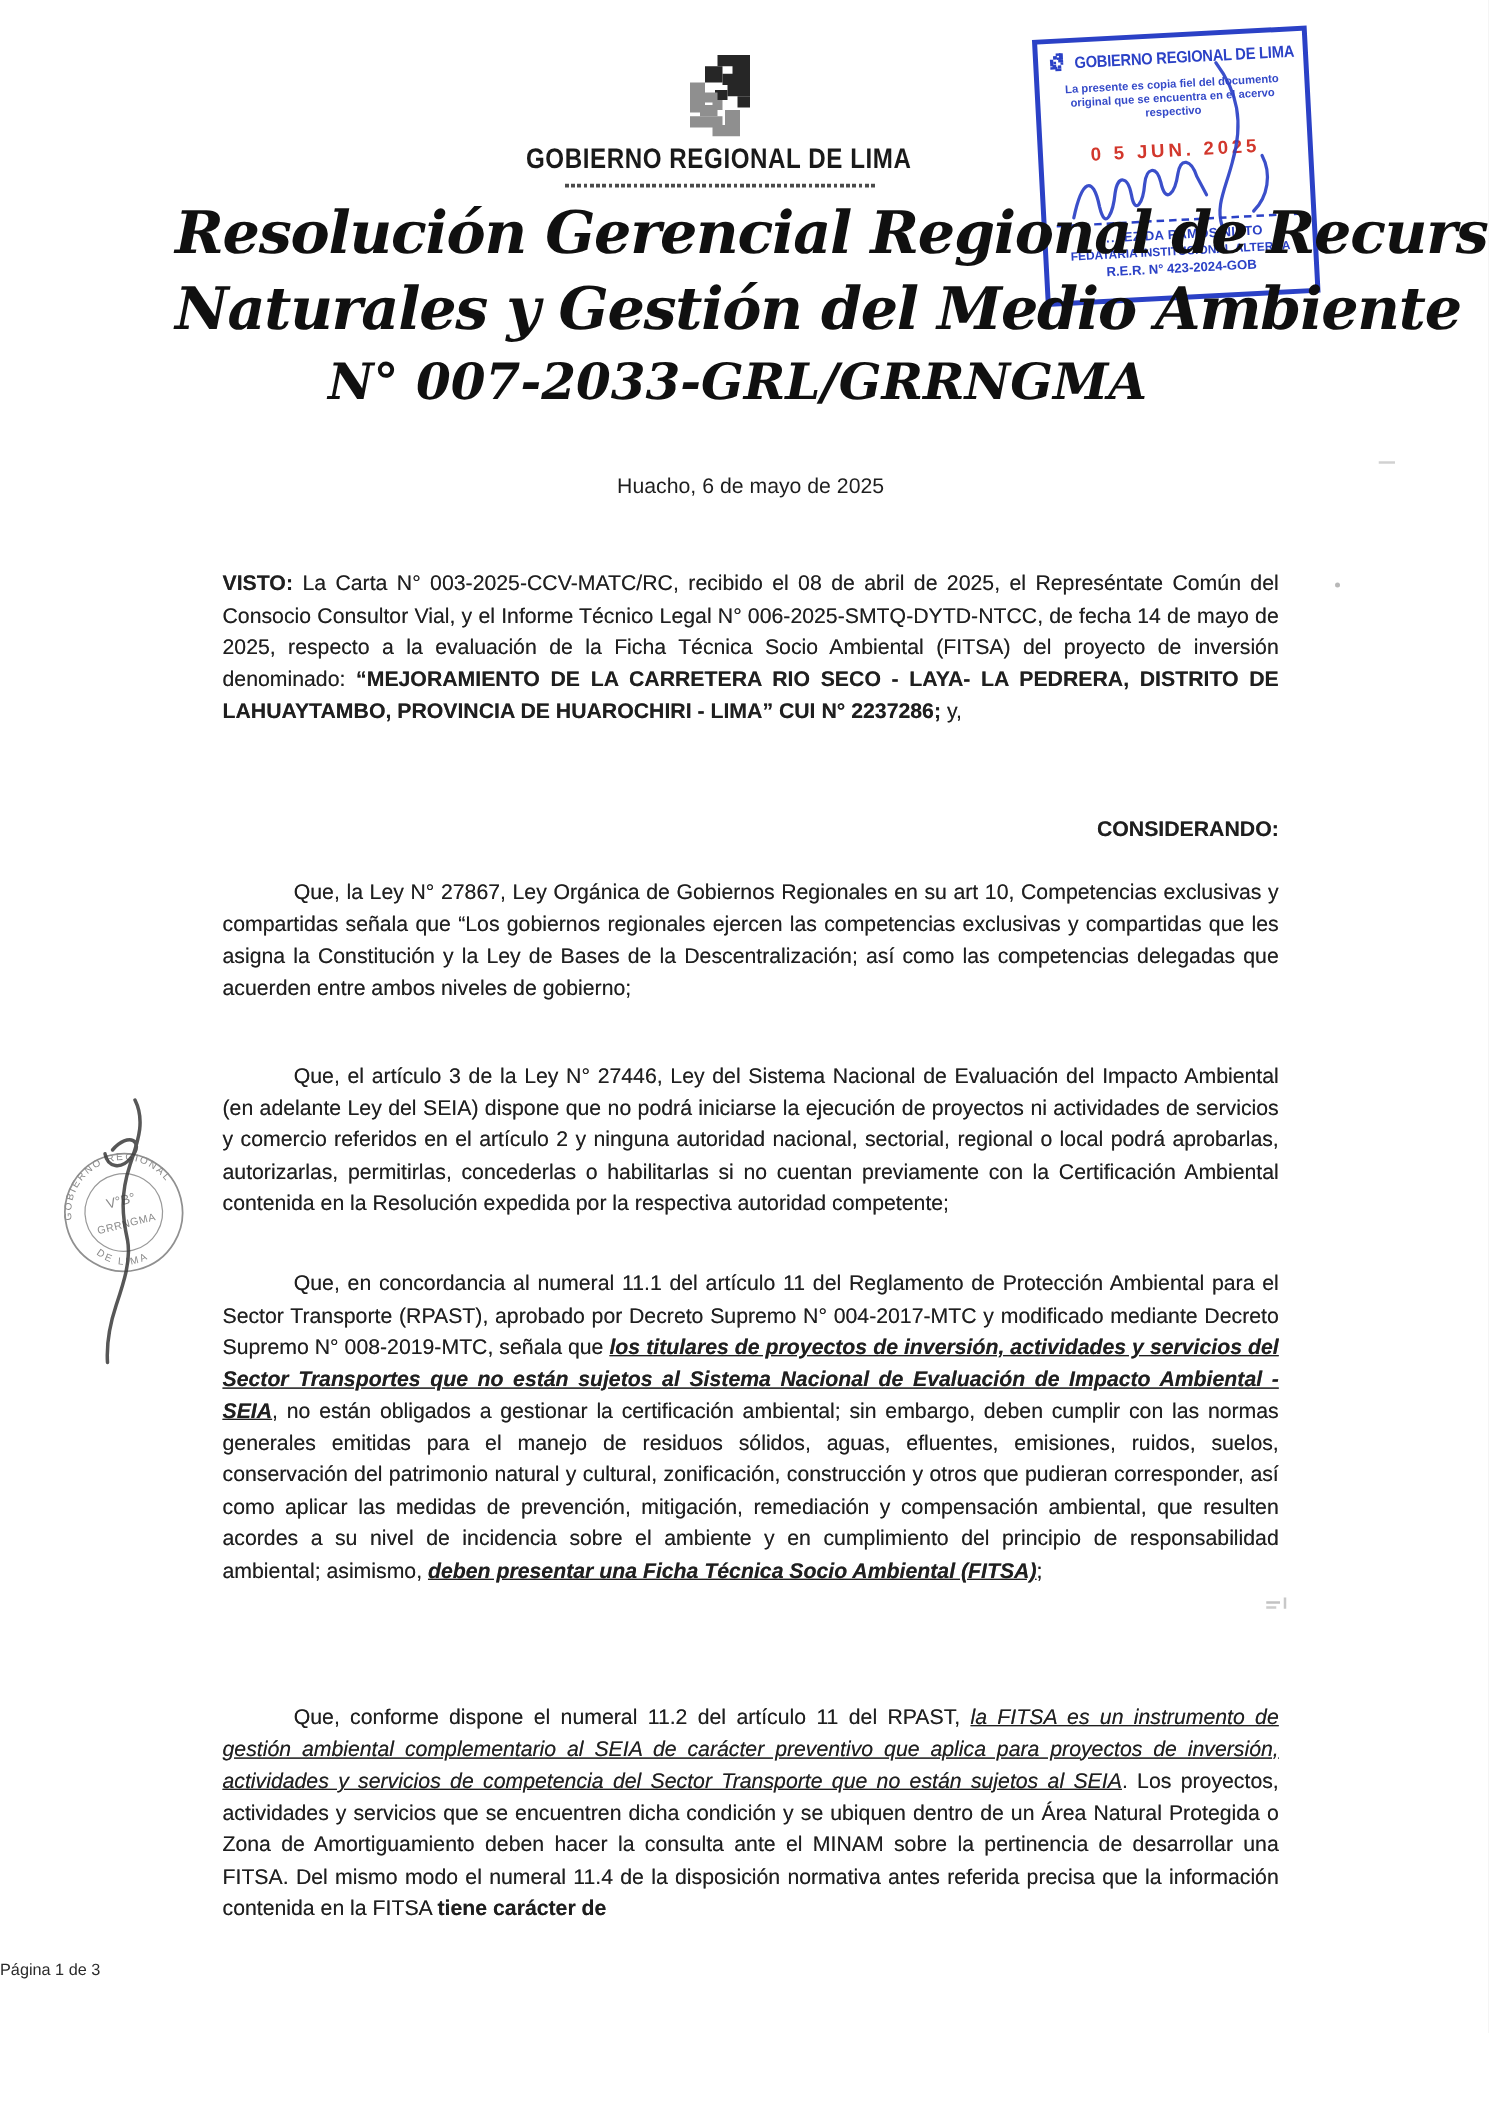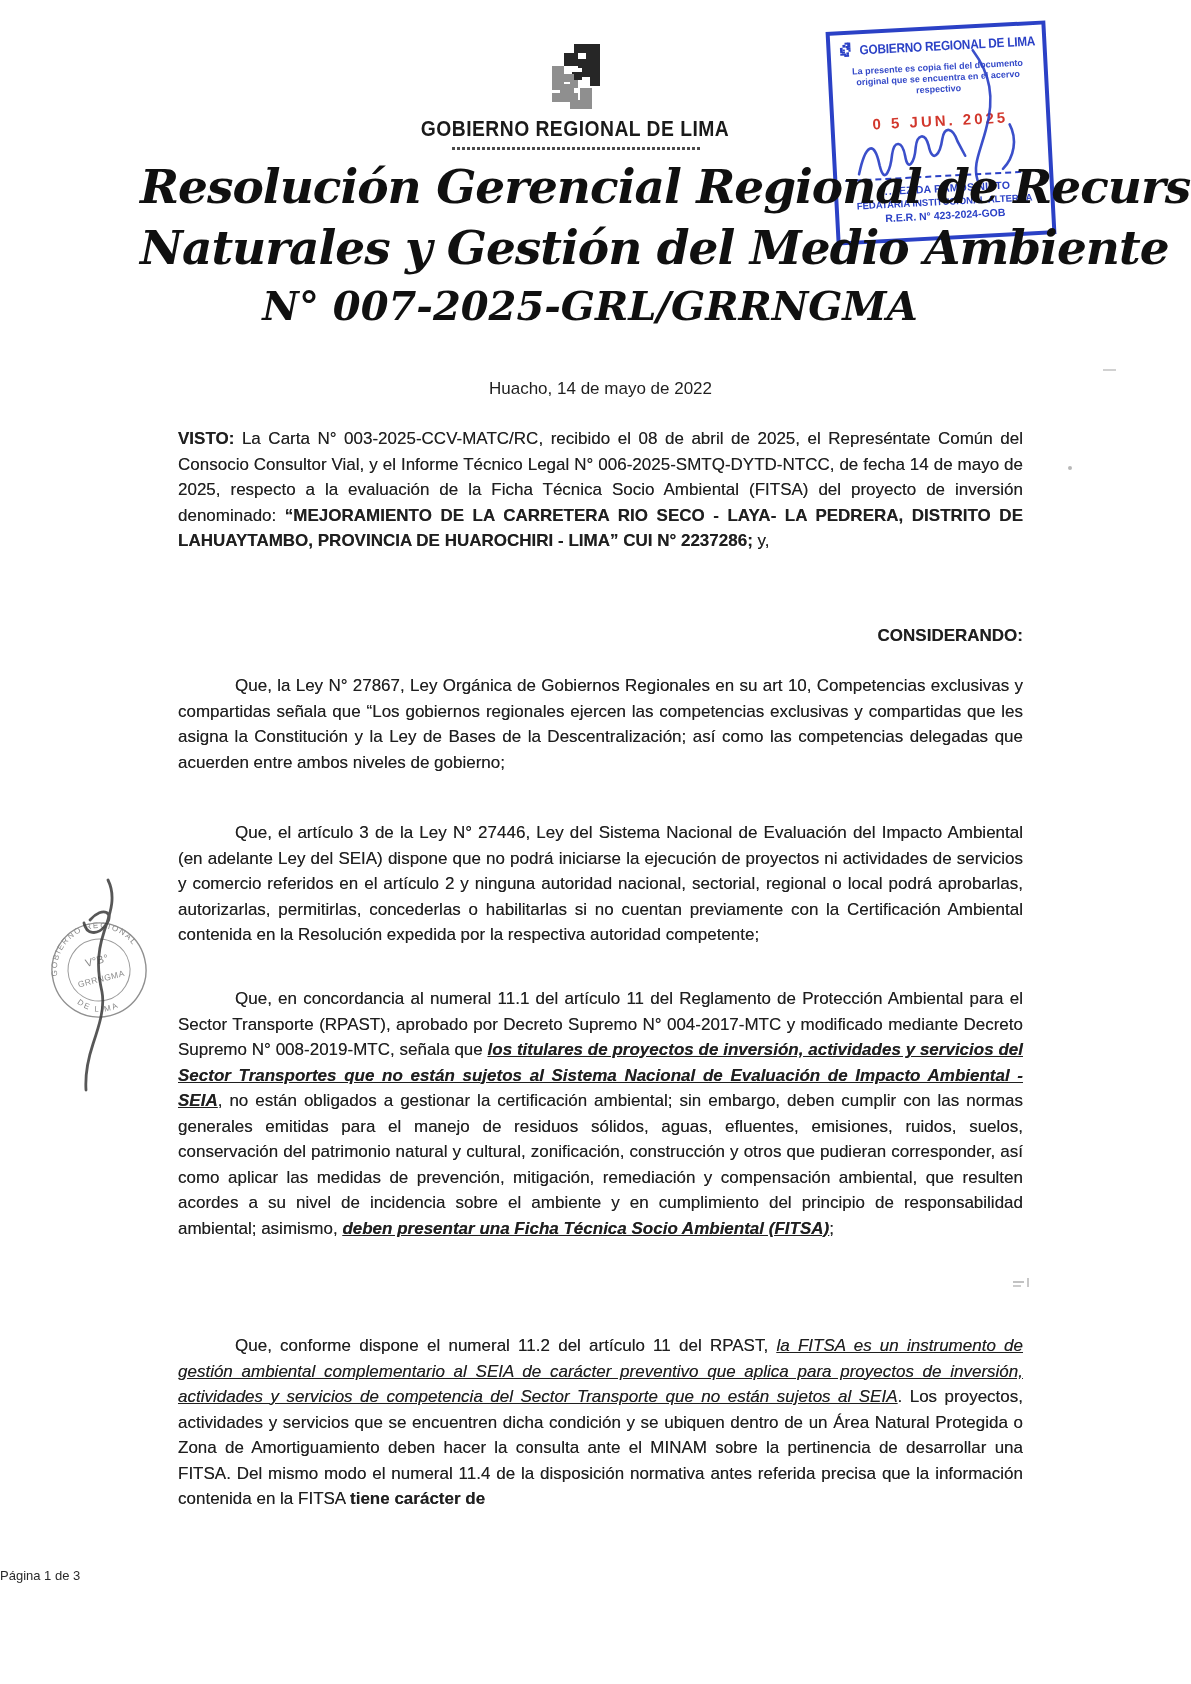--- a/index.html
+++ b/index.html
@@ -29,20 +29,21 @@
   .title-l3{font-size:40px;line-height:56px;letter-spacing:0px;white-space:nowrap;}
   .dateline{
     position:absolute;left:178px;top:379px;width:845px;text-align:center;
     font-size:17px;color:#1e1e1e;
   }
   
   .para{
     position:absolute;left:178px;width:845px;
     font-size:17px;line-height:25.5px;text-align:justify;color:#1f1f1f;
     text-shadow:0 0 .3px rgba(0,0,0,.55);
+    margin-top:28px;
   }
   .indent{text-indent:57px;}
   .b{font-weight:bold;}
   .i{font-style:italic;}
   .u{text-decoration:underline;}
   .heading{font-weight:bold;text-align:right;}
   .footer{
     position:absolute;left:0;top:1568px;width:100%;text-align:left;
     font-size:13px;color:#2a2a2a;
   }
@@ -102,21 +103,21 @@
       <rect x="34" y="36" width="8" height="8"></rect>
     </g>
   </svg>
 
   <div class="org-name">GOBIERNO REGIONAL DE LIMA</div>
   <div class="org-underline"></div>
 
   <div class="title-block">
     <div class="title-l1">Resolución Gerencial Regional de Recursos</div>
     <div class="title-l2">Naturales y Gestión del Medio Ambiente</div>
-    <div class="title-l3">N° 007-2025-GRL/GRRNGMA</div>
+    <div class="title-l3">N° 007-2033-GRL/GRRNGMA</div>
   </div>
 
   <div class="copy-stamp">
     <div class="cs-head">
       <svg width="24" height="22" viewBox="0 0 80 74" aria-hidden="true">
         <g fill="#2b41c6">
           <rect x="38" y="0" width="18" height="9"></rect>
             <rect x="50" y="0" width="14" height="24"></rect>
           <rect x="28" y="9" width="14" height="13"></rect>
             <rect x="42" y="15" width="12" height="9"></rect>
@@ -140,21 +141,21 @@
     <div class="cs-rer">R.E.R. N° 423-2024-GOB</div>
     <svg class="cs-sign" viewBox="0 0 212 206" aria-hidden="true">
       <g fill="none" stroke="#2b41c6" stroke-width="2.6" stroke-linecap="round" opacity="0.92">
         <path d="M22,140 c8,-30 17,-34 21,-8 c4,22 11,3 13,-10 c3,-15 11,-13 13,2 c2,17 9,7 11,-8 c2,-13 10,-15 13,-1 c3,19 11,9 14,-6 c3,-13 11,-11 15,3 l7,15"></path>
         <path d="M142,22 c16,24 20,48 9,80 c-7,22 -15,34 -11,50"></path>
         <path d="M175,98 c7,15 3,33 -9,44"></path>
       </g>
     </svg>
   </div>
 
-  <div class="dateline">Huacho, 14 de mayo de 2022</div>
+  <div class="dateline">Huacho, 6 de mayo de 2025</div>
 
   <div class="para" style="top:426px;"><span class="b">VISTO: </span><span>La Carta N° 003-2025-CCV-MATC/RC, recibido el 08 de abril de 2025, el Represéntate Común del Consocio Consultor Vial, y el Informe Técnico Legal N° 006-2025-SMTQ-DYTD-NTCC, de fecha 14 de mayo de 2025, respecto a la evaluación de la Ficha Técnica Socio Ambiental (FITSA) del proyecto de inversión denominado: </span><span class="b">“MEJORAMIENTO DE LA CARRETERA RIO SECO - LAYA- LA PEDRERA, DISTRITO DE LAHUAYTAMBO, PROVINCIA DE HUAROCHIRI - LIMA” CUI N° 2237286;</span><span> y,</span></div>
 
   <div class="para heading" style="top:623px;">CONSIDERANDO:</div>
 
   <div class="para indent" style="top:673px;"><span>Que, la Ley N° 27867, Ley Orgánica de Gobiernos Regionales en su art 10, Competencias exclusivas y compartidas señala que “Los gobiernos regionales ejercen las competencias exclusivas y compartidas que les asigna la Constitución y la Ley de Bases de la Descentralización; así como las competencias delegadas que acuerden entre ambos niveles de gobierno;</span></div>
   <div class="para indent" style="top:820px;"><span>Que, el artículo 3 de la Ley N° 27446, Ley del Sistema Nacional de Evaluación del Impacto Ambiental (en adelante Ley del SEIA) dispone que no podrá iniciarse la ejecución de proyectos ni actividades de servicios y comercio referidos en el artículo 2 y ninguna autoridad nacional, sectorial, regional o local podrá aprobarlas, autorizarlas, permitirlas, concederlas o habilitarlas si no cuentan previamente con la Certificación Ambiental contenida en la Resolución expedida por la respectiva autoridad competente;</span></div>
   <div class="para indent" style="top:986px;"><span>Que, en concordancia al numeral 11.1 del artículo 11 del Reglamento de Protección Ambiental para el Sector Transporte (RPAST), aprobado por Decreto Supremo N° 004-2017-MTC y modificado mediante Decreto Supremo N° 008-2019-MTC, señala que </span><span class="b i u">los titulares de proyectos de inversión, actividades y servicios del Sector Transportes que no están sujetos al Sistema Nacional de Evaluación de Impacto Ambiental - SEIA</span><span>, no están obligados a gestionar la certificación ambiental; sin embargo, deben cumplir con las normas generales emitidas para el manejo de residuos sólidos, aguas, efluentes, emisiones, ruidos, suelos, conservación del patrimonio natural y cultural, zonificación, construcción y otros que pudieran corresponder, así como aplicar las medidas de prevención, mitigación, remediación y compensación ambiental, que resulten acordes a su nivel de incidencia sobre el ambiente y en cumplimiento del principio de responsabilidad ambiental; asimismo, </span><span class="b i u">deben presentar una Ficha Técnica Socio Ambiental (FITSA)</span><span>;</span></div>
   <div class="para indent" style="top:1333px;"><span>Que, conforme dispone el numeral 11.2 del artículo 11 del RPAST, </span><span class="i u">la FITSA es un instrumento de gestión ambiental complementario al SEIA de carácter preventivo que aplica para proyectos de inversión, actividades y servicios de competencia del Sector Transporte que no están sujetos al SEIA</span><span>. Los proyectos, actividades y servicios que se encuentren dicha condición y se ubiquen dentro de un Área Natural Protegida o Zona de Amortiguamiento deben hacer la consulta ante el MINAM sobre la pertinencia de desarrollar una FITSA. Del mismo modo el numeral 11.4 de la disposición normativa antes referida precisa que la información contenida en la FITSA </span><span class="b">tiene carácter de</span></div>
 

